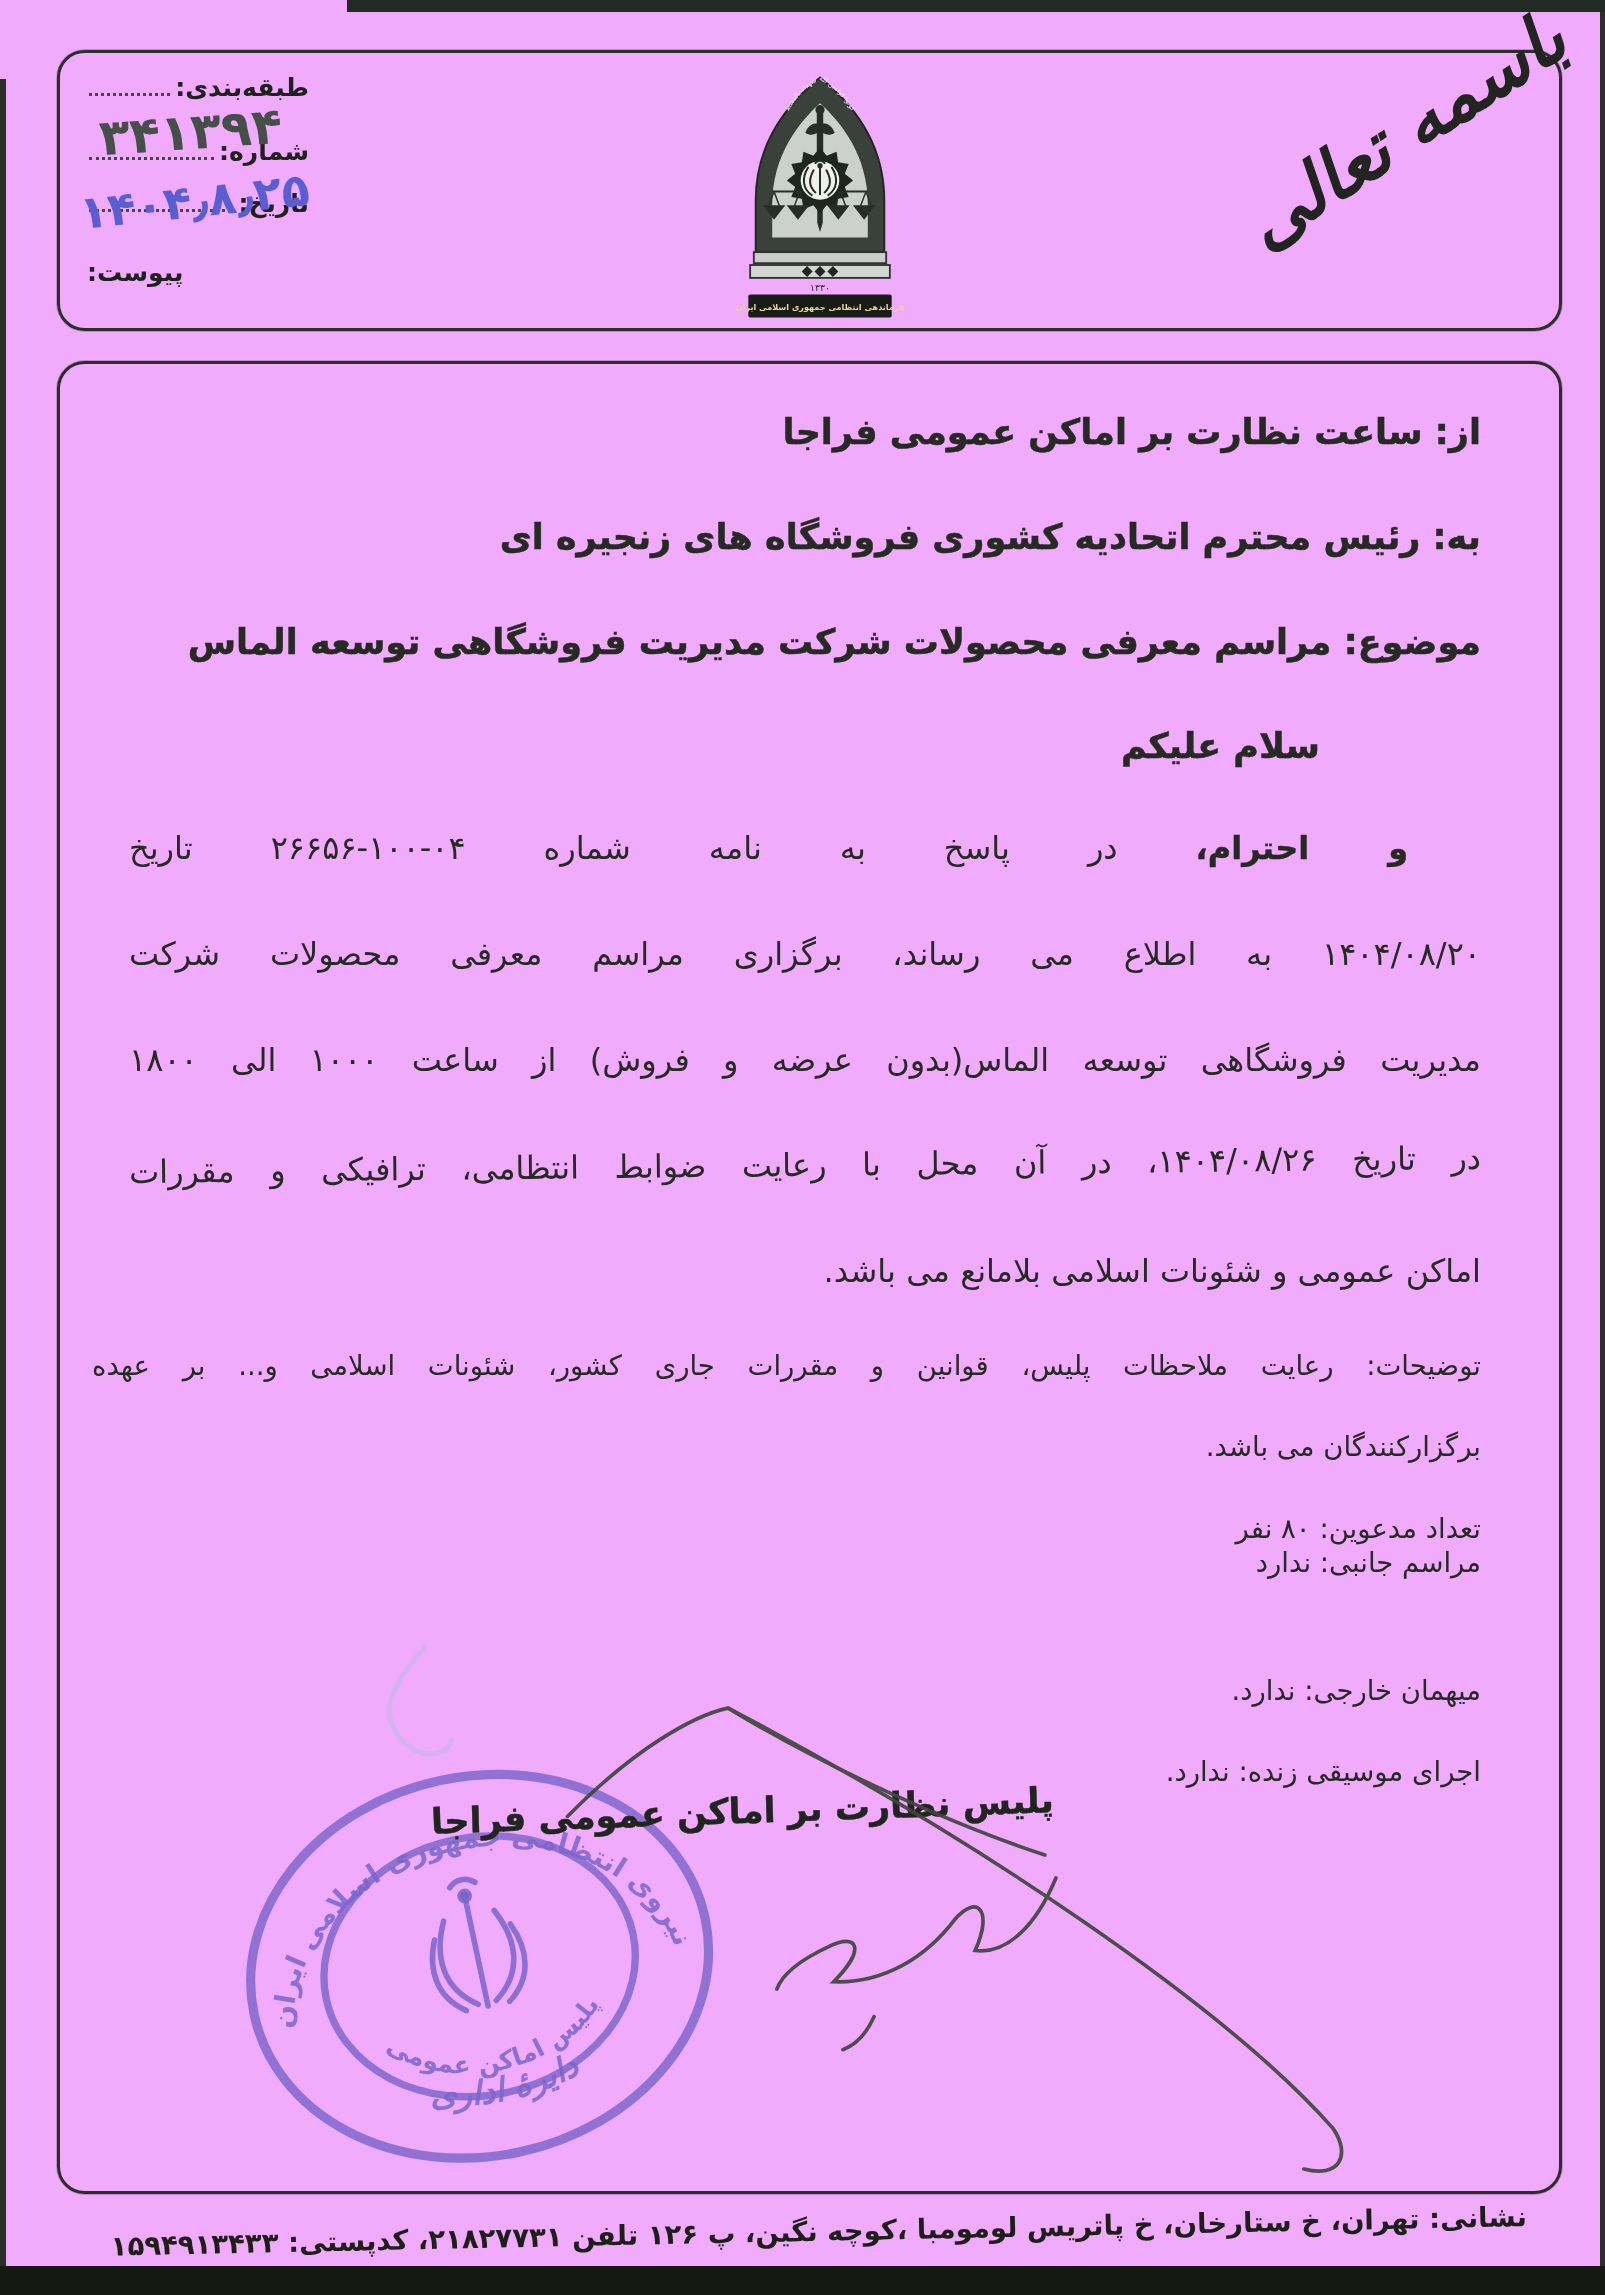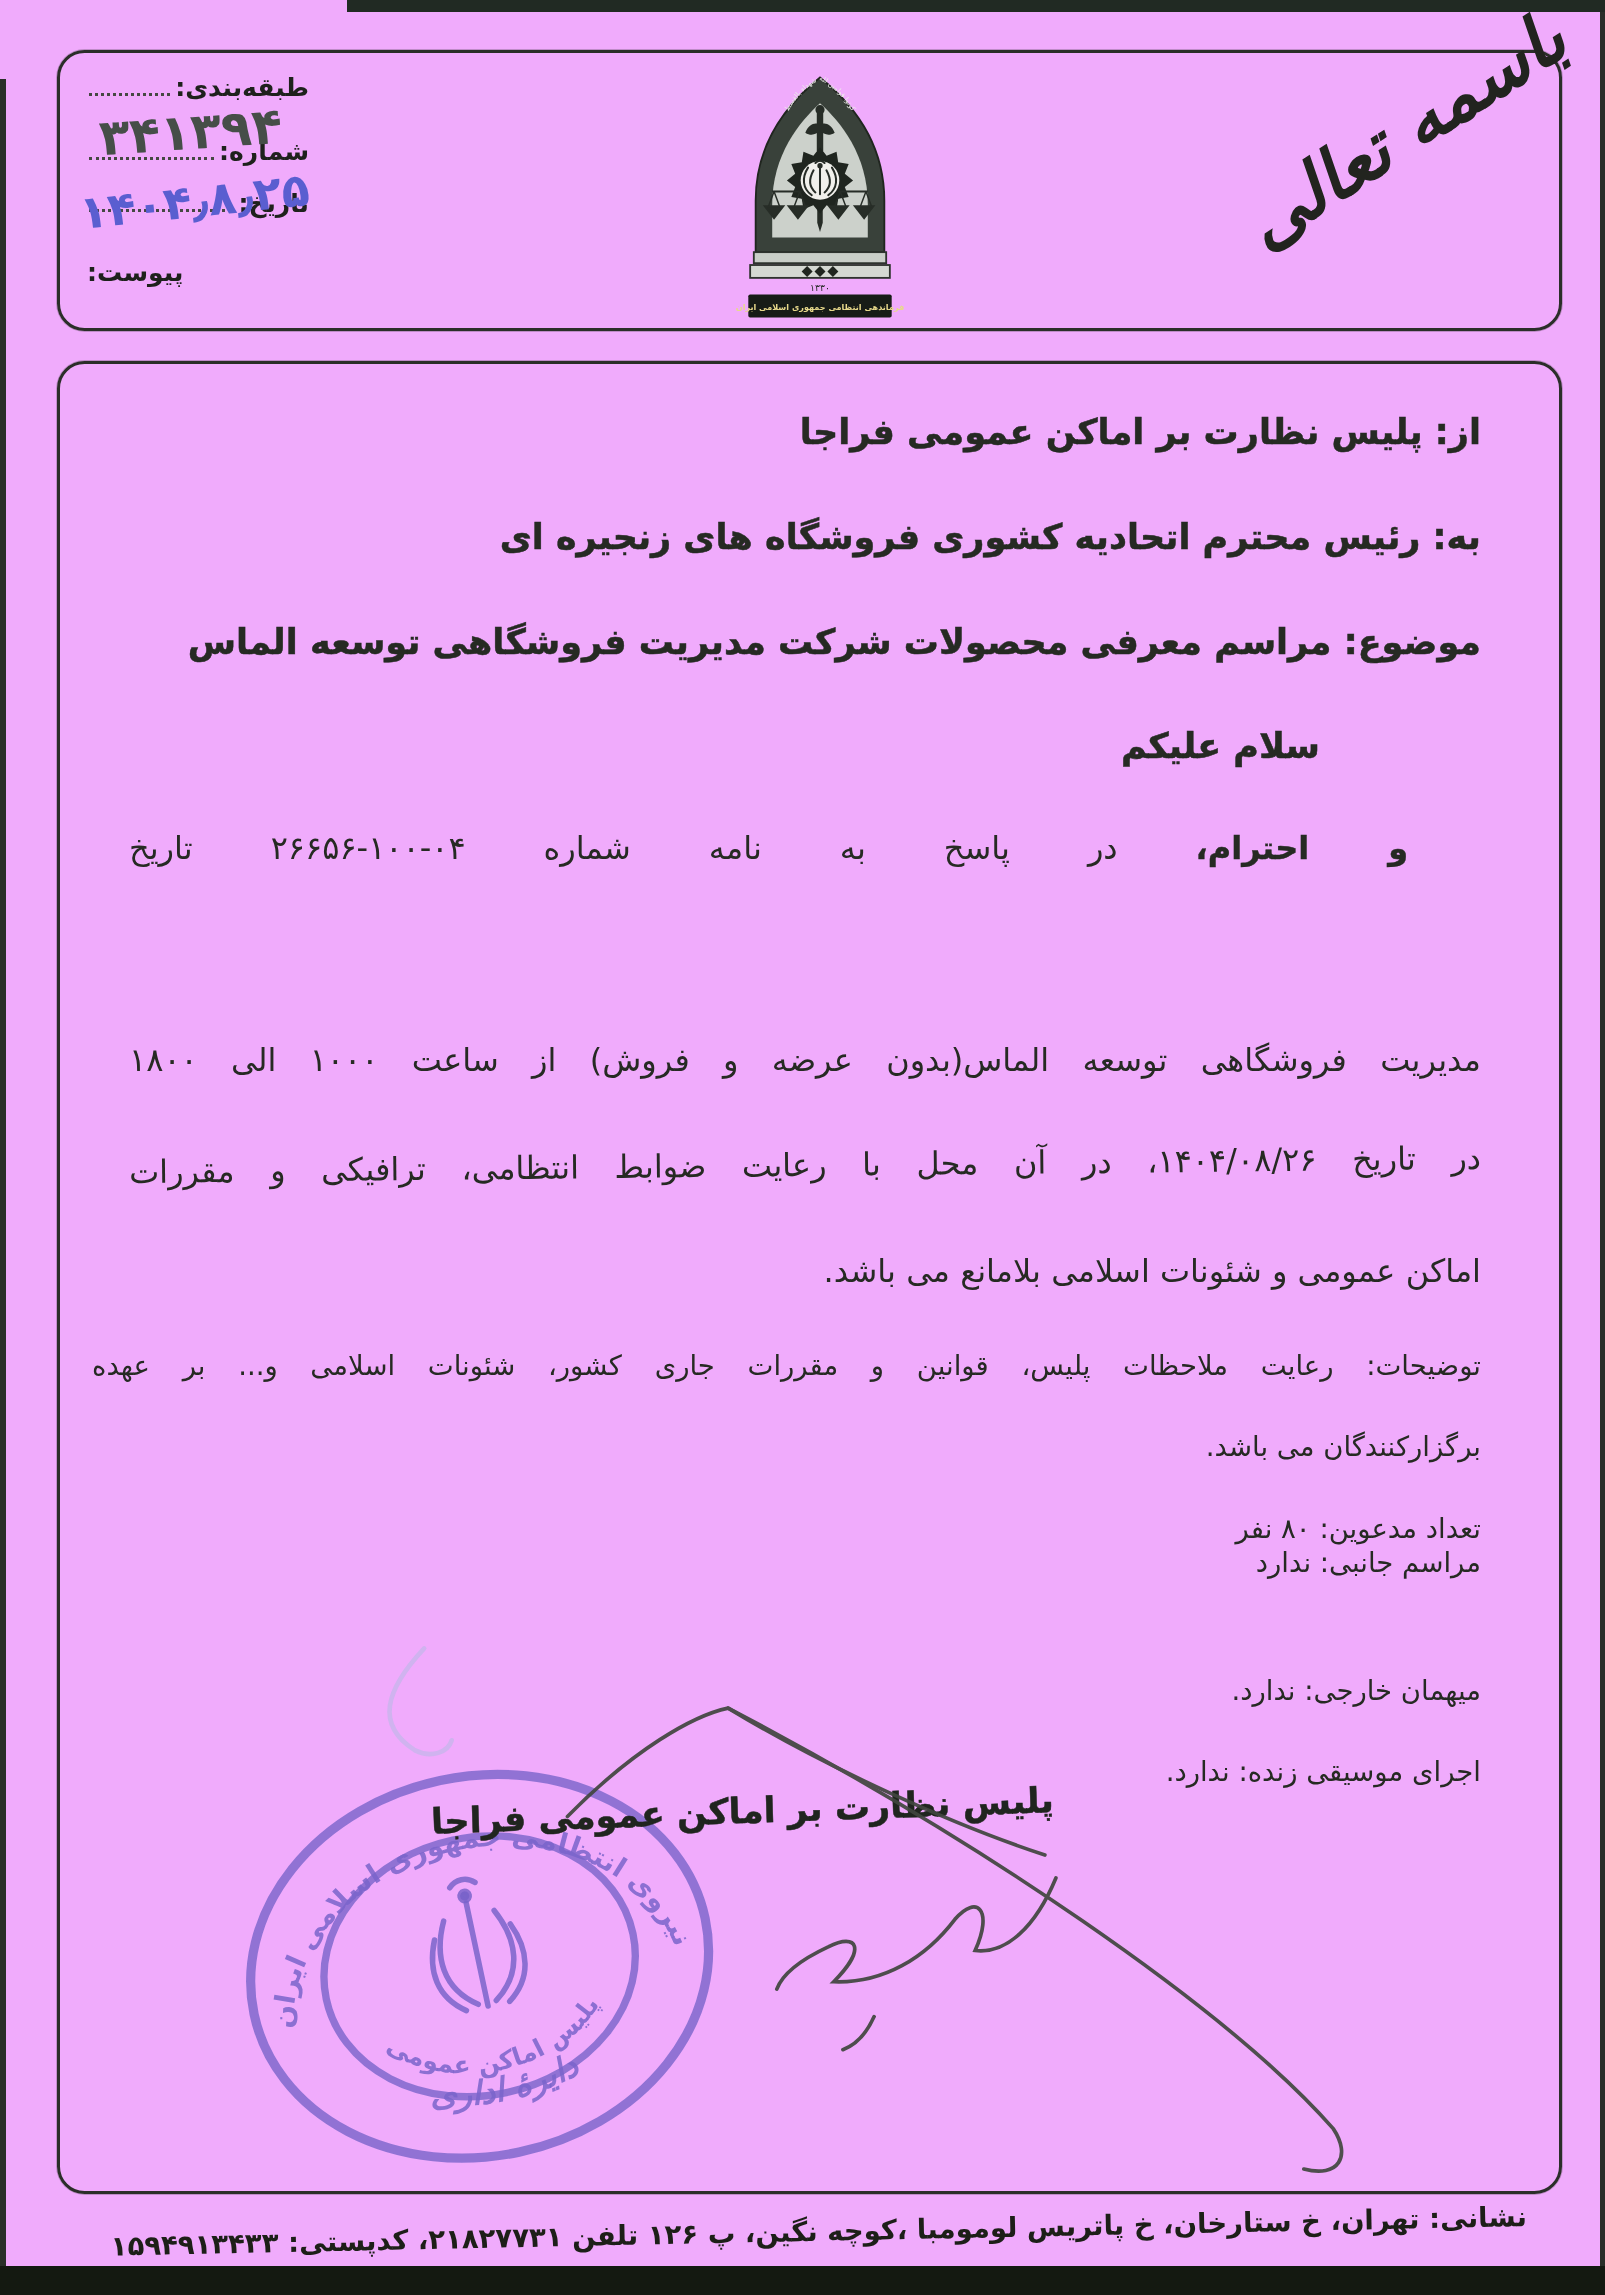--- a/index.html
+++ b/index.html
@@ -118,29 +118,30 @@
       <polygon points="100,211 106,217 100,223 94,217"></polygon>
       <polygon points="114,211 120,217 114,223 108,217"></polygon>
     </g>
     <text x="100" y="238" font-size="10" fill="#1f251f" text-anchor="middle">۱۳۳۰</text>
     <rect x="22" y="242" width="156" height="25" rx="2" fill="#171c17"></rect>
     <text x="100" y="259" font-size="8.8" font-weight="bold" fill="#e7d98b" text-anchor="middle">فرماندهی انتظامی جمهوری اسلامی ایران</text>
   </svg>
 
   <div class="main-box"></div>
 
-  <div class="line h" style="top:411px;">از: پلیس نظارت بر اماکن عمومی فراجا</div>
+  <div class="line h" style="top:411px;">از: ساعت نظارت بر اماکن عمومی فراجا</div>
   <div class="line h" style="top:516px;">به: رئیس محترم اتحادیه کشوری فروشگاه های زنجیره ای</div>
   <div class="line h" style="top:621px;">موضوع: مراسم معرفی محصولات شرکت مدیریت فروشگاهی توسعه الماس</div>
   <div class="line h" style="top:725px;right:285px;">سلام علیکم</div>
 
   <div class="line p just" style="top:828px;padding-right:73px;">
     <span class="bold">و احترام،</span>
     <span>در پاسخ به نامه شماره ۰۴-۱۰۰-۲۶۶۵۶ تاریخ</span>
   </div>
+  <div class="line p just" style="top:934px;">۱۴۰۴/۰۸/۲۰ به اطلاع می رساند، برگزاری مراسم معرفی محصولات شرکت</div>
   <div class="line p just" style="top:1040px;">مدیریت فروشگاهی توسعه الماس(بدون عرضه و فروش) از ساعت ۱۰۰۰ الی ۱۸۰۰</div>
   <div class="line p just" style="top:1145px;transform:rotate(-0.6deg);">در تاریخ ۱۴۰۴/۰۸/۲۶، در آن محل با رعایت ضوابط انتظامی، ترافیکی و مقررات</div>
   <div class="line p" style="top:1251px;">اماکن عمومی و شئونات اسلامی بلامانع می باشد.</div>
 
   <div class="line n njust" style="top:1348px;">توضیحات: رعایت ملاحظات پلیس، قوانین و مقررات جاری کشور، شئونات اسلامی و... بر عهده</div>
   <div class="line n" style="top:1429px;text-align:center;">برگزارکنندگان می باشد.</div>
   <div class="line n" style="top:1511px;">تعداد مدعوین: ۸۰ نفر</div>
   <div class="line n" style="top:1545px;">مراسم جانبی: ندارد</div>
   <div class="line n" style="top:1673px;">میهمان خارجی: ندارد.</div>
   <div class="line n" style="top:1754px;">اجرای موسیقی زنده: ندارد.</div>

